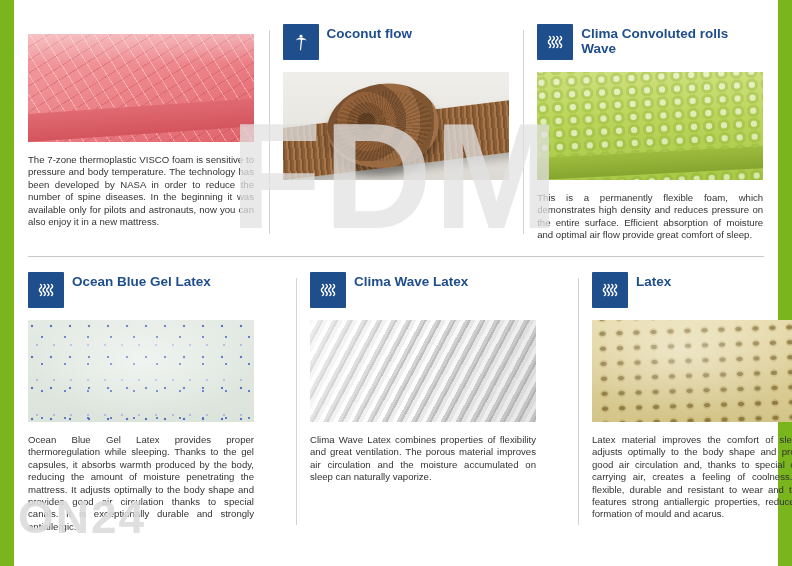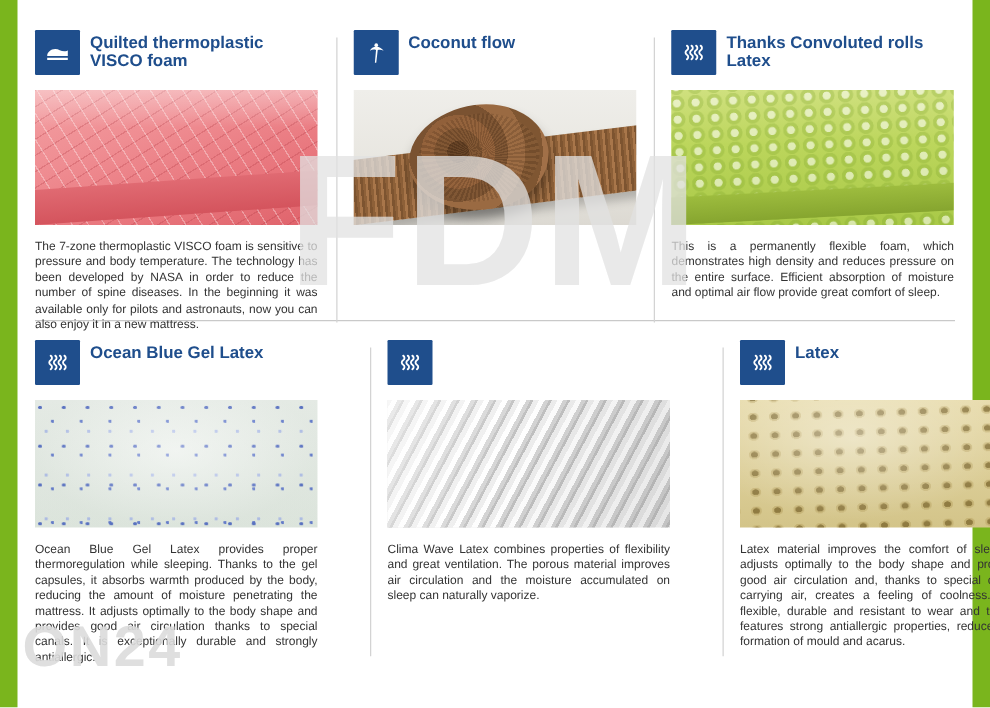--- a/index.html
+++ b/index.html
@@ -288,29 +288,20 @@
 </div>
 
 <div class="content">
 
   <div class="hdivider"></div>
 
   <div class="row row1">
 
     <div class="col">
       <div class="col-inner">
-        <div class="head">
-          <div class="badge">
-            <svg width="22" height="22" viewBox="0 0 24 24">
-              <path d="M3 15c0-3 3-6 7-6 3 0 5 2 8 2 1.6 0 2.6-.5 3-1v5H3z" fill="#ffffff"></path>
-              <path d="M3 16.5h18v2H3z" fill="#ffffff"></path>
-            </svg>
-          </div>
-          <div class="head-title">Quilted thermoplastic VISCO foam</div>
-        </div>
         <div class="photo ph-visco">
           <div class="quilt"></div>
           <div class="shadowtop"></div>
           <div class="edgeband"></div>
         </div>
         <div class="desc">The 7-zone thermoplastic VISCO foam is sensitive to pressure and body temperature. The technology has been developed by NASA in order to reduce the number of spine diseases. In the beginning it was available only for pilots and astronauts, now you can also enjoy it in a new mattress.</div>
       </div>
     </div>
 
     <div class="col">
@@ -339,21 +330,21 @@
           <div class="badge">
             <svg width="22" height="22" viewBox="0 0 24 24">
               <g stroke="#ffffff" stroke-width="1.6" fill="none" stroke-linecap="round">
                 <path d="M6 6c1.6 1 1.6 3 0 4s-1.6 3 0 4 1.6 3 0 4"></path>
                 <path d="M10 6c1.6 1 1.6 3 0 4s-1.6 3 0 4 1.6 3 0 4"></path>
                 <path d="M14 6c1.6 1 1.6 3 0 4s-1.6 3 0 4 1.6 3 0 4"></path>
                 <path d="M18 6c1.6 1 1.6 3 0 4s-1.6 3 0 4 1.6 3 0 4"></path>
               </g>
             </svg>
           </div>
-          <div class="head-title">Thanks Convoluted rolls Latex</div>
+          <div class="head-title">Clima Convoluted rolls Wave</div>
         </div>
         <div class="photo ph-green">
           <div class="bumps"></div>
           <div class="front"></div>
         </div>
         <div class="desc">This is a permanently flexible foam, which demonstrates high density and reduces pressure on the entire surface. Efficient absorption of moisture and optimal air flow provide great comfort of sleep.</div>
       </div>
     </div>
 
   </div>
@@ -390,20 +381,21 @@
           <div class="badge">
             <svg width="22" height="22" viewBox="0 0 24 24">
               <g stroke="#ffffff" stroke-width="1.6" fill="none" stroke-linecap="round">
                 <path d="M6 6c1.6 1 1.6 3 0 4s-1.6 3 0 4 1.6 3 0 4"></path>
                 <path d="M10 6c1.6 1 1.6 3 0 4s-1.6 3 0 4 1.6 3 0 4"></path>
                 <path d="M14 6c1.6 1 1.6 3 0 4s-1.6 3 0 4 1.6 3 0 4"></path>
                 <path d="M18 6c1.6 1 1.6 3 0 4s-1.6 3 0 4 1.6 3 0 4"></path>
               </g>
             </svg>
           </div>
+          <div class="head-title">Clima Wave Latex</div>
         </div>
         <div class="photo photo-r2 ph-wave">
           <div class="ribs"></div>
           <div class="sheen"></div>
         </div>
         <div class="desc">Clima Wave Latex combines properties of flexibility and great ventilation. The porous material improves air circulation and the moisture accumulated on sleep can naturally vaporize.</div>
       </div>
     </div>
 
     <div class="col">

